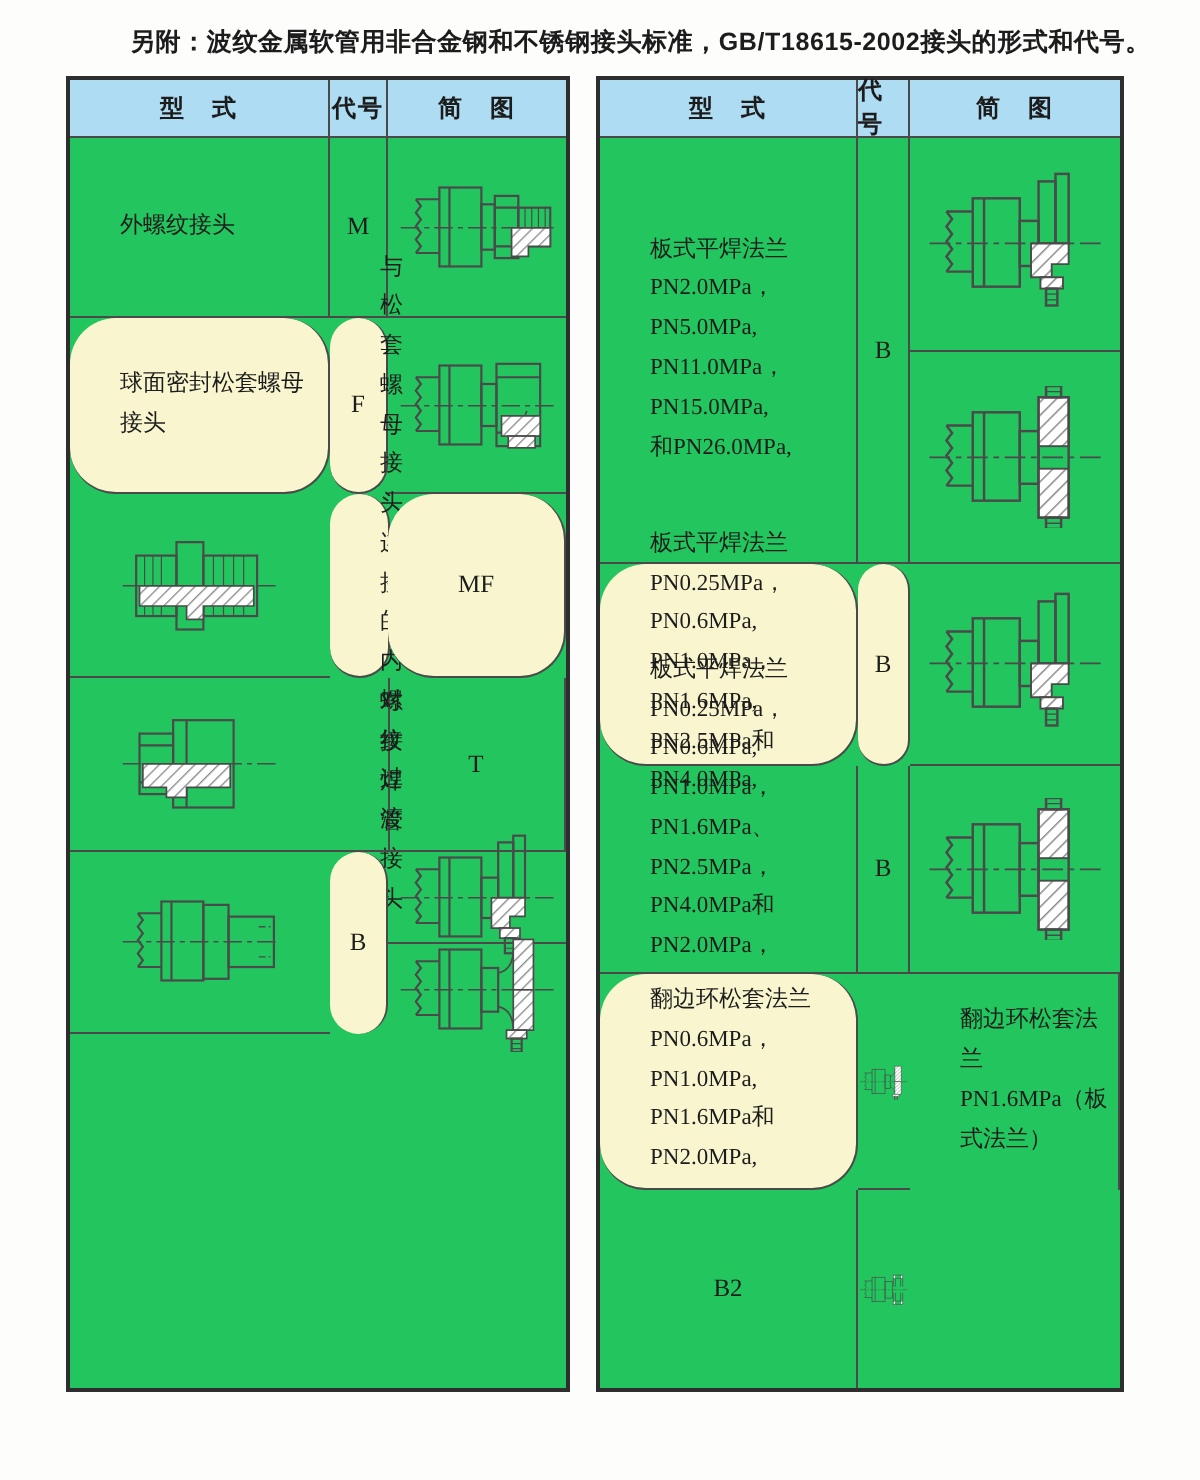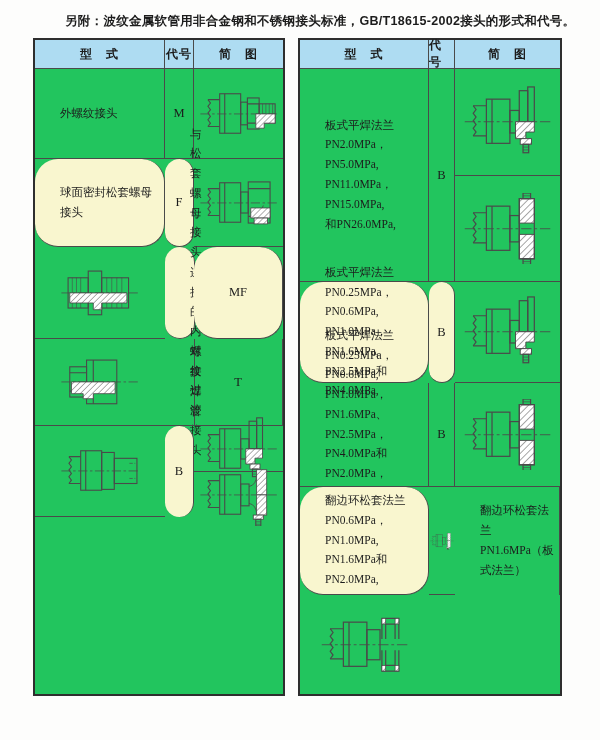--- a/index.html
+++ b/index.html
@@ -300,18 +300,19 @@
 PN0.6MPa，PN1.0MPa,
 PN1.6MPa和PN2.0MPa,</div>
   <div class="cell dgc last-c">
     <svg class="dg" viewBox="0 0 100 76">
         <use href="#sym-flange-neck"></use>
       </svg>
   </div>
 
   <div class="cell ty last-r">翻边环松套法兰
 PN1.6MPa（板式法兰）</div>
+  <div class="cell cd last-r">B2</div>
   <div class="cell dgc last-c last-r">
     <svg class="dg" viewBox="0 0 100 76">
         <use href="#sym-flange-lap"></use>
       </svg>
   </div>
 </div>
 
 </body></html>

